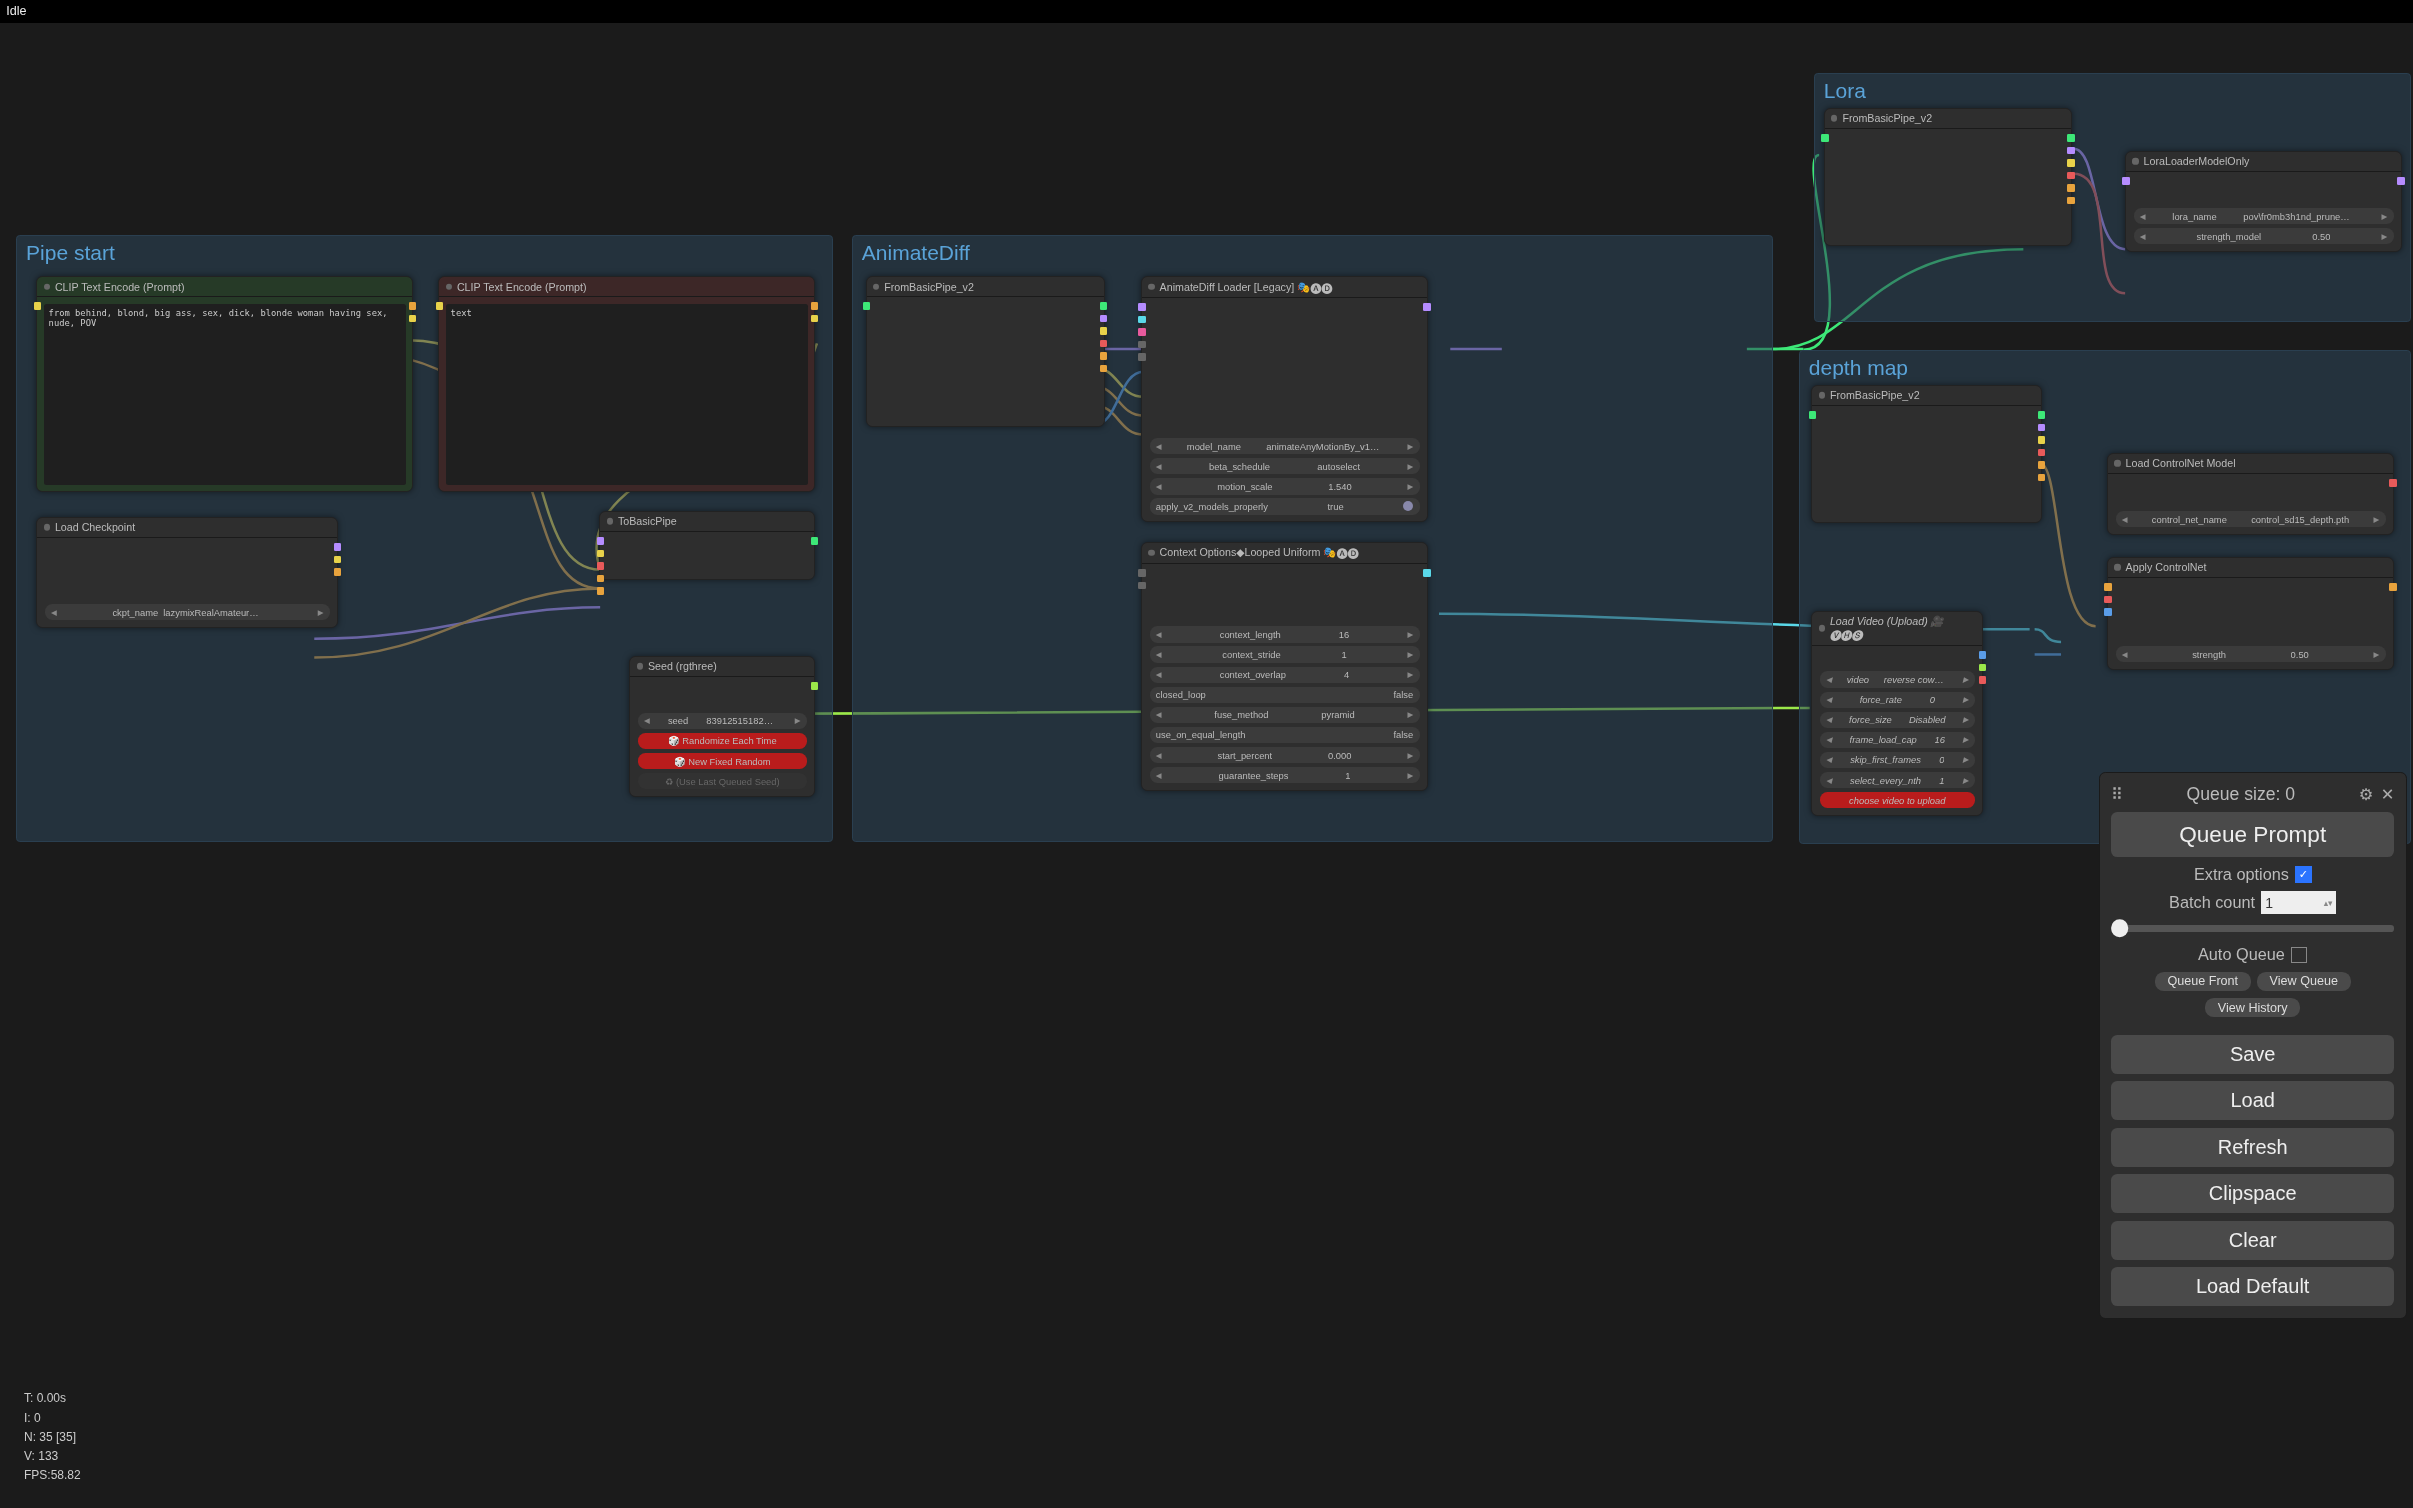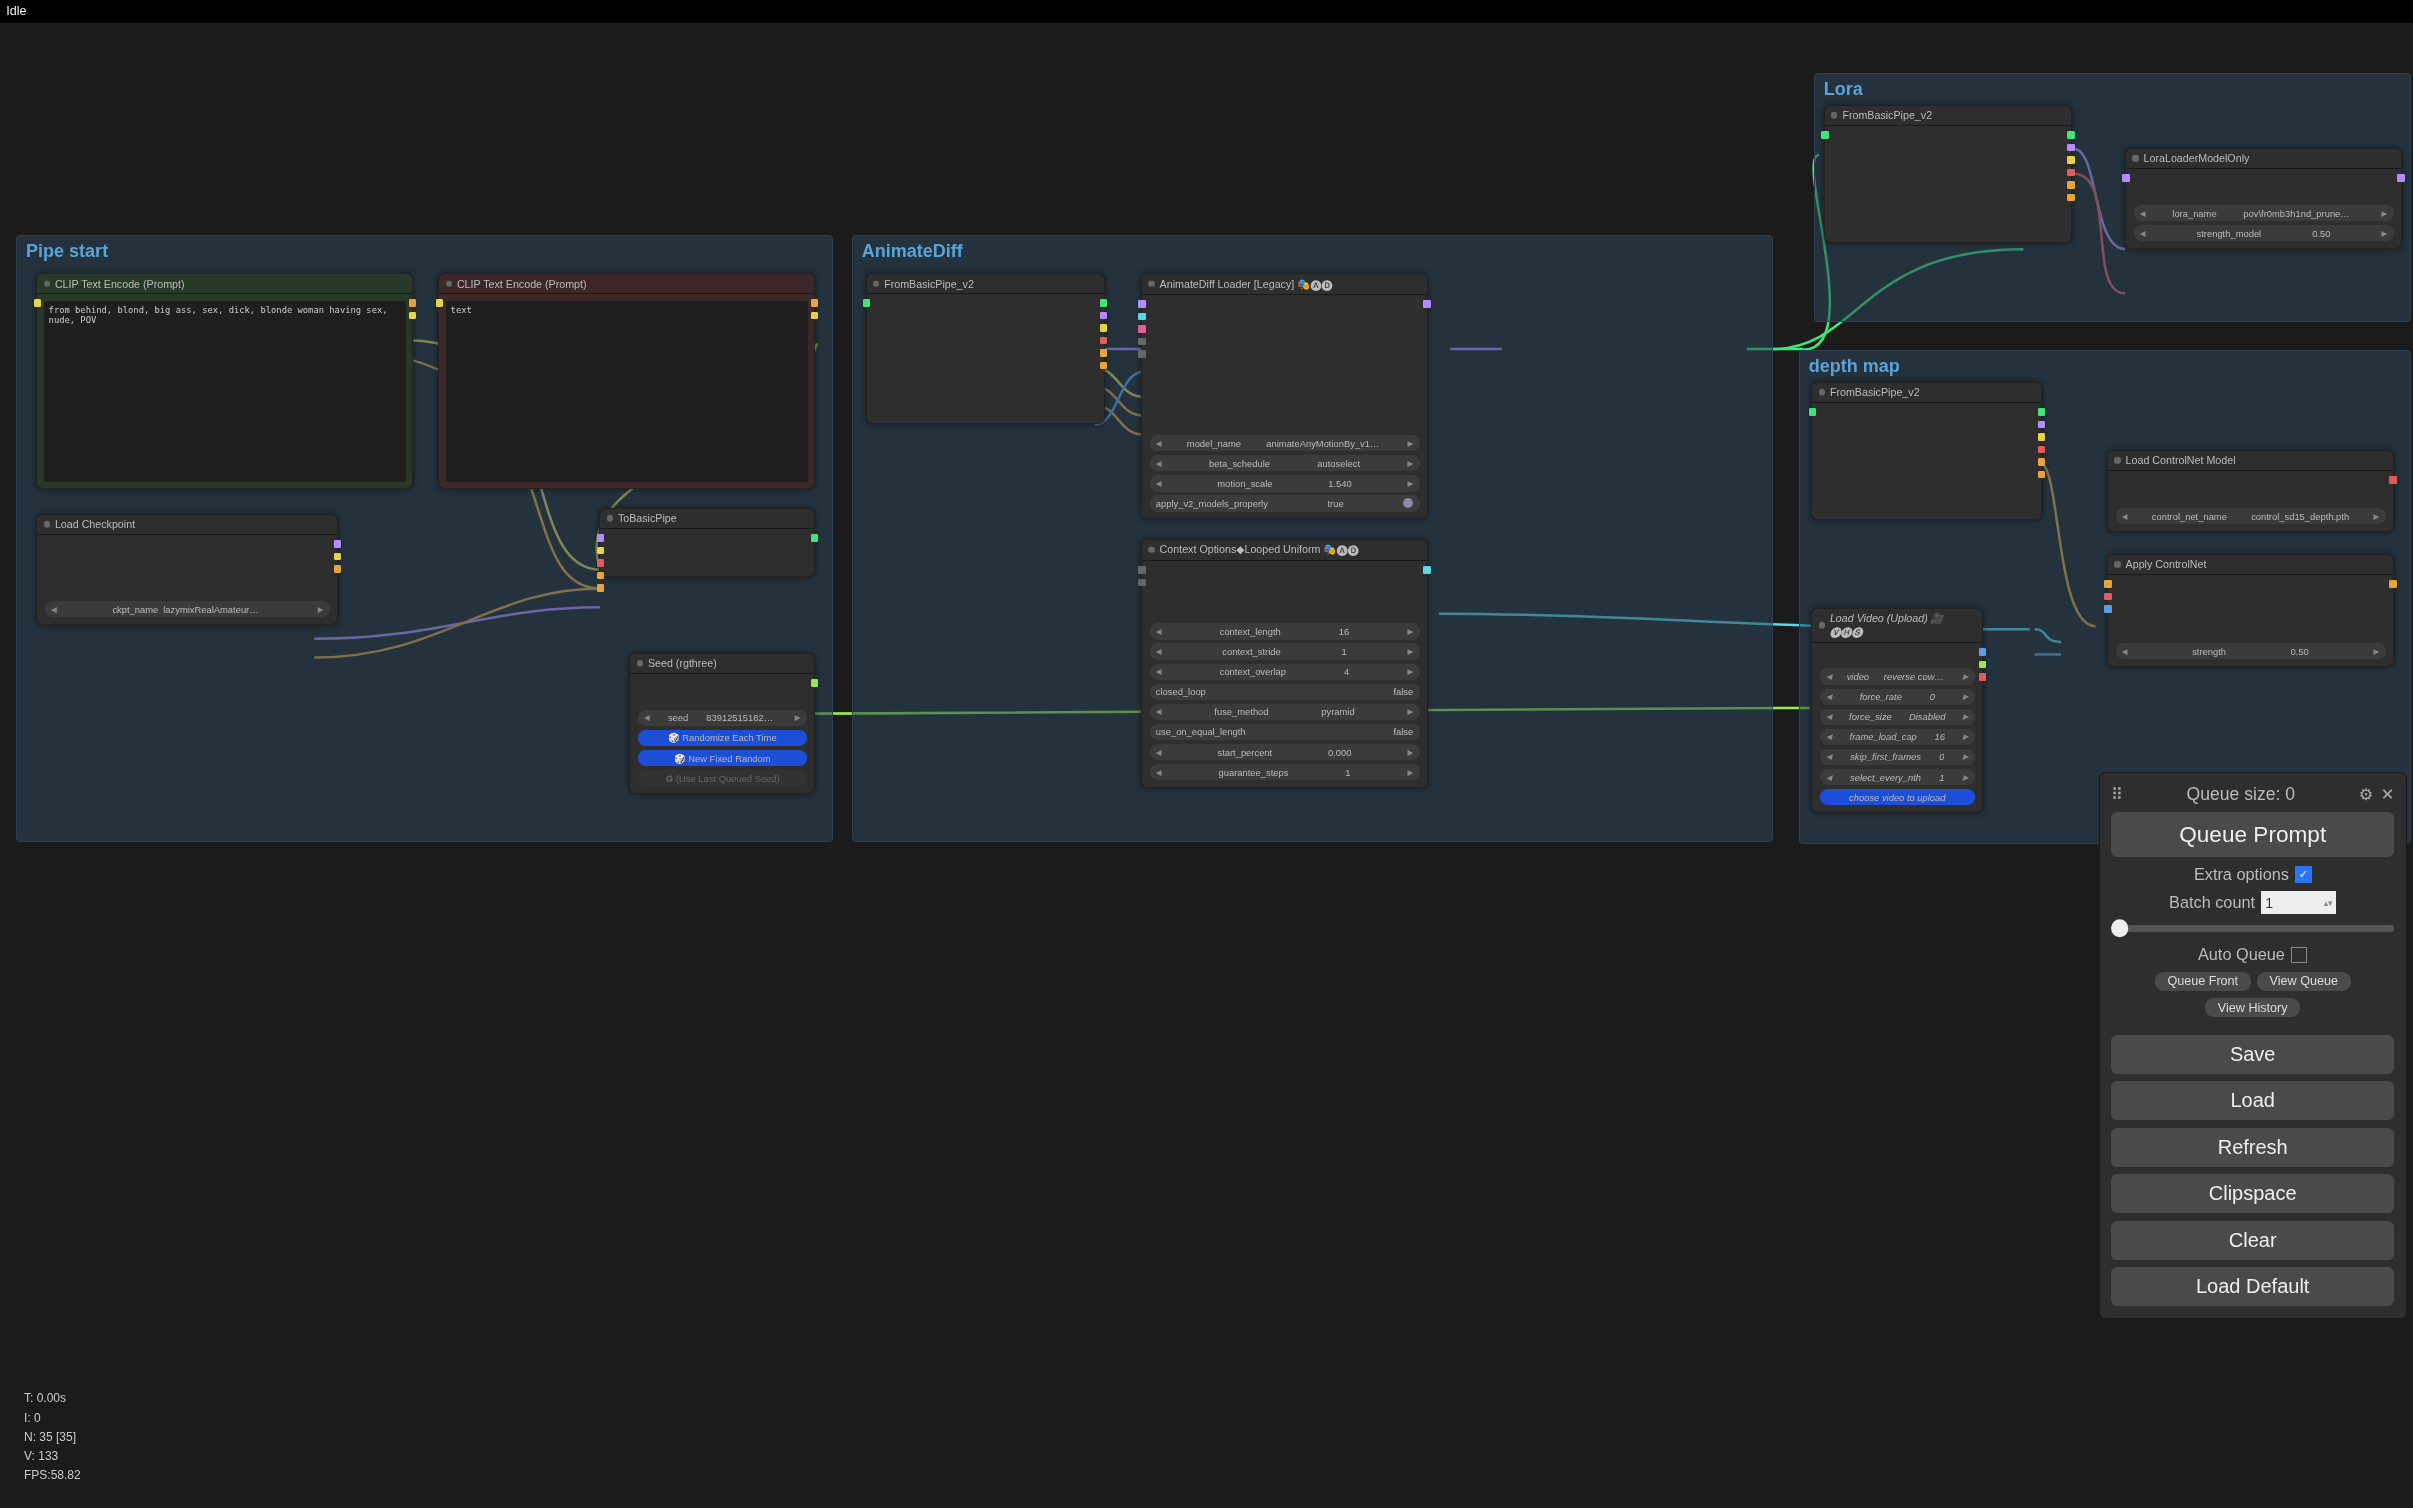--- a/index.html
+++ b/index.html
@@ -7,37 +7,37 @@
   body { position:relative; }
 
   
   .topbar { position:absolute; top:0; left:0; right:0; height:22.6px; background:#000; display:flex; align-items:center; padding-left:6.3px; font-size:12.6px; color:#eee; }
 
   
   .canvas { position:absolute; top:22.6px; left:0; right:0; bottom:0; background:#1b1b1b; }
 
   
   .group { position:absolute; border:0.6px solid #2a3f50; background:rgba(43,69,89,0.55); border-radius:3.8px; }
-  .group-title { color:#5aa3d8; font-weight:bold; font-size:18px; padding:5px 8.8px; }
+  .group-title { color:#5aa3d8; font-weight:normal; font-size:21px; padding:5px 8.8px; }
   .group-body { position:relative; width:100%; height:calc(100% - 28px); }
 
   
   .node { position:absolute; background:#2e2e2e; border:0.6px solid #222; border-radius:6.3px; box-shadow:0 0 6.3px rgba(0,0,0,0.5); display:flex; flex-direction:column; }
   .node-header { padding:3.8px 17.6px; font-size:10.7px; color:#bbb; position:relative; border-bottom:0.6px solid #1a1a1a;}
   .node-header .bullet { width:6.3px; height:6.3px; background:#666; border-radius:50%; position:absolute; left:6.3px; top:50%; transform:translateY(-50%); }
   .node-ports { position:relative; flex:1; display:flex; }
   .ports-left, .ports-right { position:absolute; top:5px; display:flex; flex-direction:column; gap:5px; }
   .ports-left { left:-3.8px; }
   .ports-right { right:-3.8px; }
   .port { width:7.5px; height:7.5px; border-radius:1.3px; background:#666; }
   .widget-area { padding:6.3px 7.5px; display:flex; flex-direction:column; gap:3.8px; }
   .widget { background:#3b3b3b; border-radius:7.5px; height:16.3px; display:flex; align-items:center; justify-content:space-between; padding:0 6.3px; font-size:9.4px; color:#bbb; position:relative; }
   .widget .lbl { white-space:nowrap; overflow:hidden; text-overflow:ellipsis; max-width:55%; }
   .widget .val { white-space:nowrap; overflow:hidden; text-overflow:ellipsis; max-width:45%; text-align:right; }
-  .widget.btn { justify-content:center; background:#1d4ed8; }
+  .widget.btn { justify-content:center; background:#b91c1c; }
   .widget.muted { color:#666; background:#323232; }
   .tri { font-size:7.5px; color:#888; }
   .toggle { width:10px; height:10px; border-radius:50%; background:#88a; display:inline-block; }
   .textarea { background:#1f1f1f; border-radius:2.5px; flex:1; margin:6.3px; padding:3.8px 5px; font-size:8.8px; color:#ccc; font-family:monospace; overflow:hidden;}
   .green-box { background:#263a27 !important; }
   .red-box   { background:#3d2727 !important; }
 
   
   .menu { position:absolute; background:#2e2e2e; border:0.6px solid #1a1a1a; border-radius:6.3px; padding:11.3px; display:flex; flex-direction:column; gap:7.5px; width:308px;}
   .menu-top { display:flex; align-items:center; gap:7.5px; color:#bbb; font-size:17.6px; }

